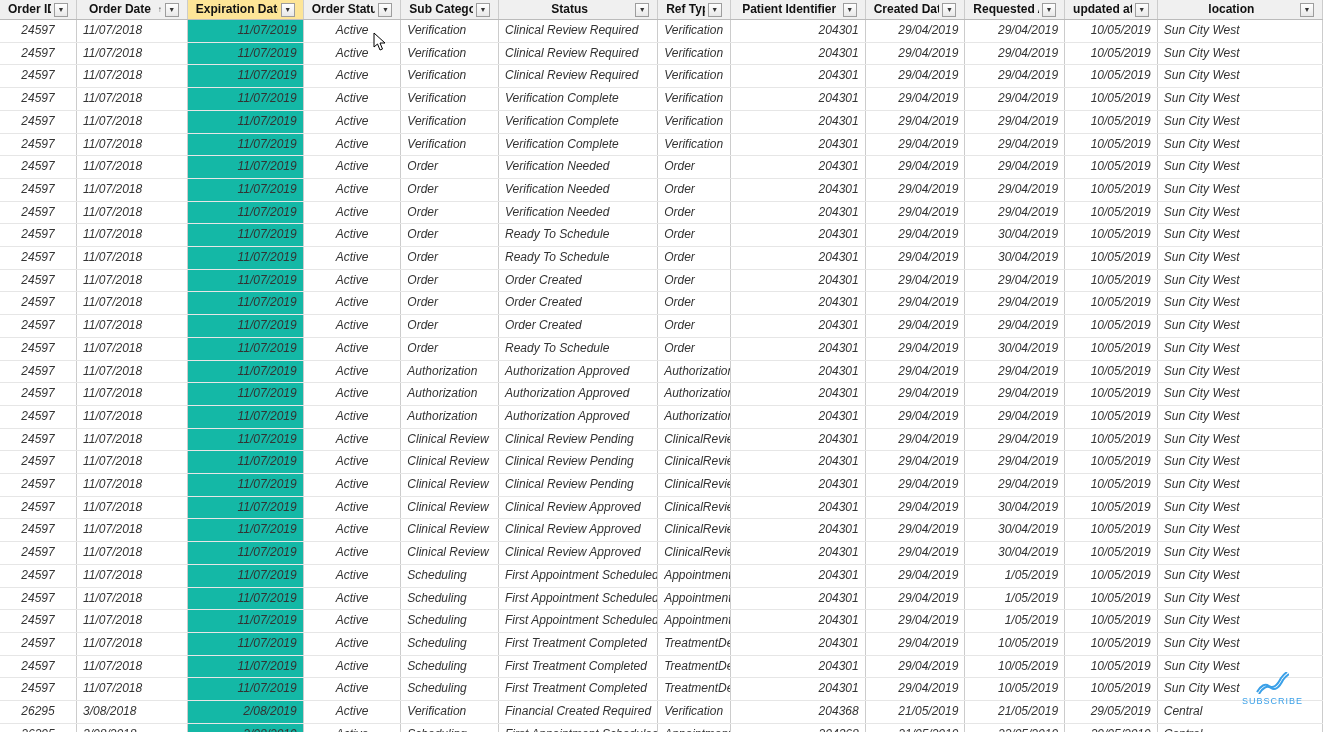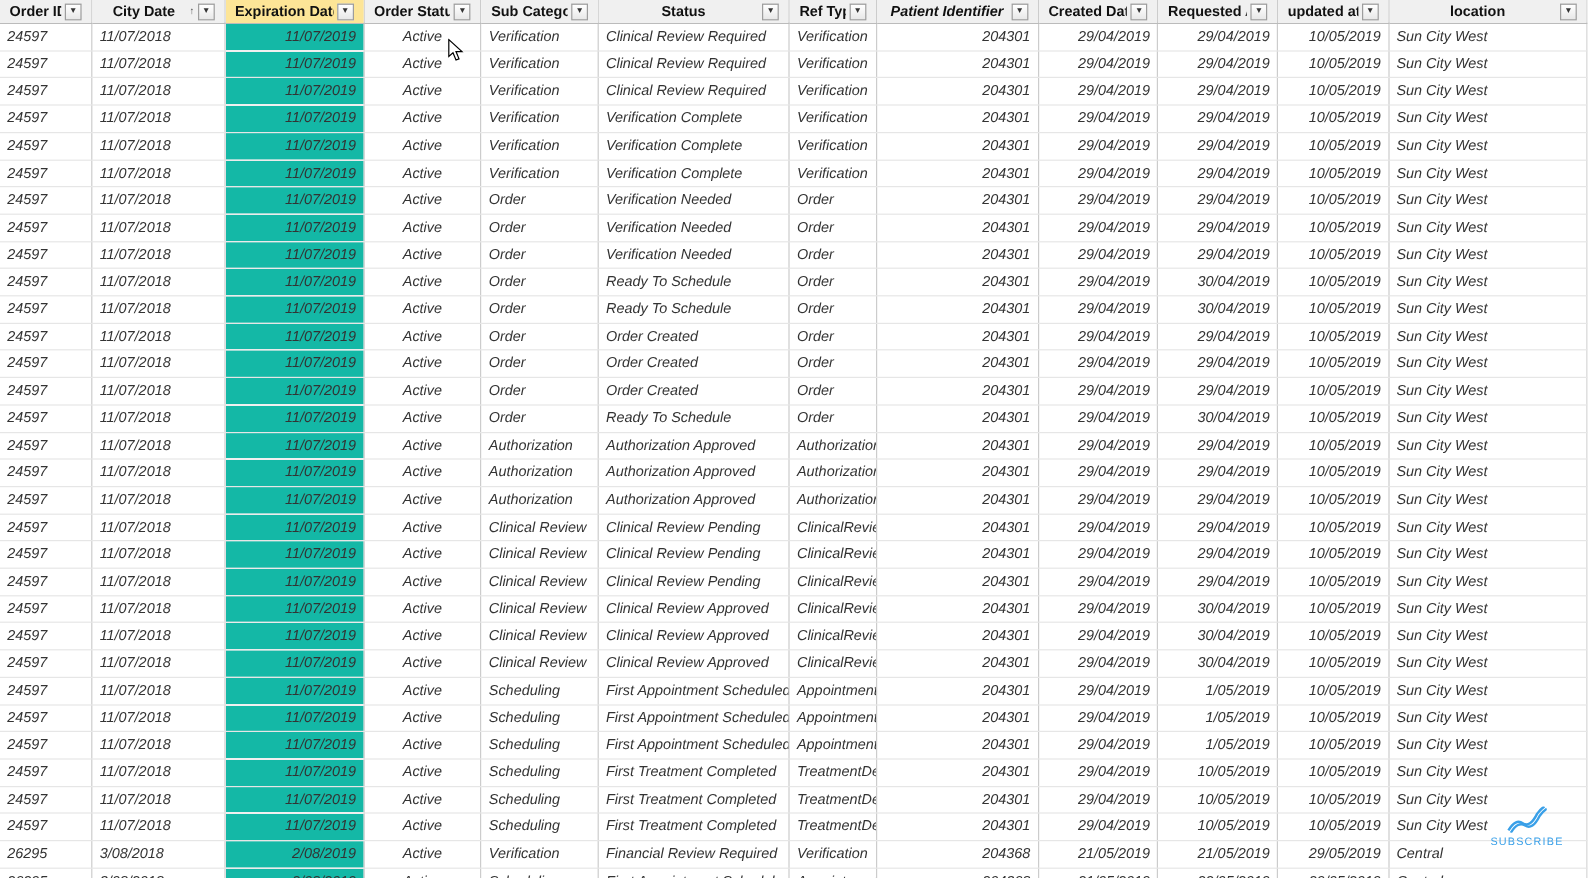--- a/index.html
+++ b/index.html
@@ -76,28 +76,28 @@
     cursor: pointer;
     flex: none;
   }
   .sort-ind {
     font-size: 8px;
     color: #555;
     flex: none;
     line-height: 1;
   }
   
-  .c0 { width: 76px; text-align: left; }
+  .c0 { width: 76px; text-align: center; }
   .c1 { width: 110px; }
   .c2 { width: 115px; text-align: right; background: #f3f3f3; }
   .c3 { width: 97px; text-align: center; }
   .c4 { width: 97px; text-align: left; }
   .c5 { width: 158px; text-align: left; }
   .c6 { width: 72px; text-align: left; }
-  .c7 { width: 134px; text-align: right; font-style: italic; }
+  .c7 { width: 134px; text-align: right; }
   .c8 { width: 99px; text-align: right; }
   .c9 { width: 99px; text-align: right; }
   .c10{ width: 92px; text-align: right; }
   .c11{ width: 164px; text-align: left; }
   th.c0,th.c1,th.c2,th.c3,th.c4,th.c5,th.c6,th.c7,th.c8,th.c9,th.c10,th.c11{
     text-align:center;
   }
   tbody td.c2 { background:#14b8a6; }
   
   .cursor {
@@ -128,21 +128,21 @@
   <thead>
     <tr id="header-row">
         <th class="c0">
           <div class="hdr-wrap">
             <span class="hdr-label">Order ID</span>
             <span class="filter-btn">▼</span>
           </div>
         </th>
         <th class="c1">
           <div class="hdr-wrap">
-            <span class="hdr-label">City Date</span>
+            <span class="hdr-label">Order Date</span>
             <span class="sort-ind">↑</span>
             <span class="filter-btn">▼</span>
           </div>
         </th>
         <th class="c2 sorted">
           <div class="hdr-wrap">
             <span class="hdr-label">Expiration Date</span>
             <span class="filter-btn">▼</span>
           </div>
         </th>
@@ -622,21 +622,21 @@
         <td class="c9">10/05/2019</td>
         <td class="c10">10/05/2019</td>
         <td class="c11">Sun City West</td>
       </tr>
       <tr>
         <td class="c0">26295</td>
         <td class="c1">3/08/2018</td>
         <td class="c2">2/08/2019</td>
         <td class="c3">Active</td>
         <td class="c4">Verification</td>
-        <td class="c5">Financial Review Required</td>
+        <td class="c5">Financial Created Required</td>
         <td class="c6">Verification</td>
         <td class="c7">204368</td>
         <td class="c8">21/05/2019</td>
         <td class="c9">21/05/2019</td>
         <td class="c10">29/05/2019</td>
         <td class="c11">Central</td>
       </tr>
       <tr>
         <td class="c0">26295</td>
         <td class="c1">3/08/2018</td>

